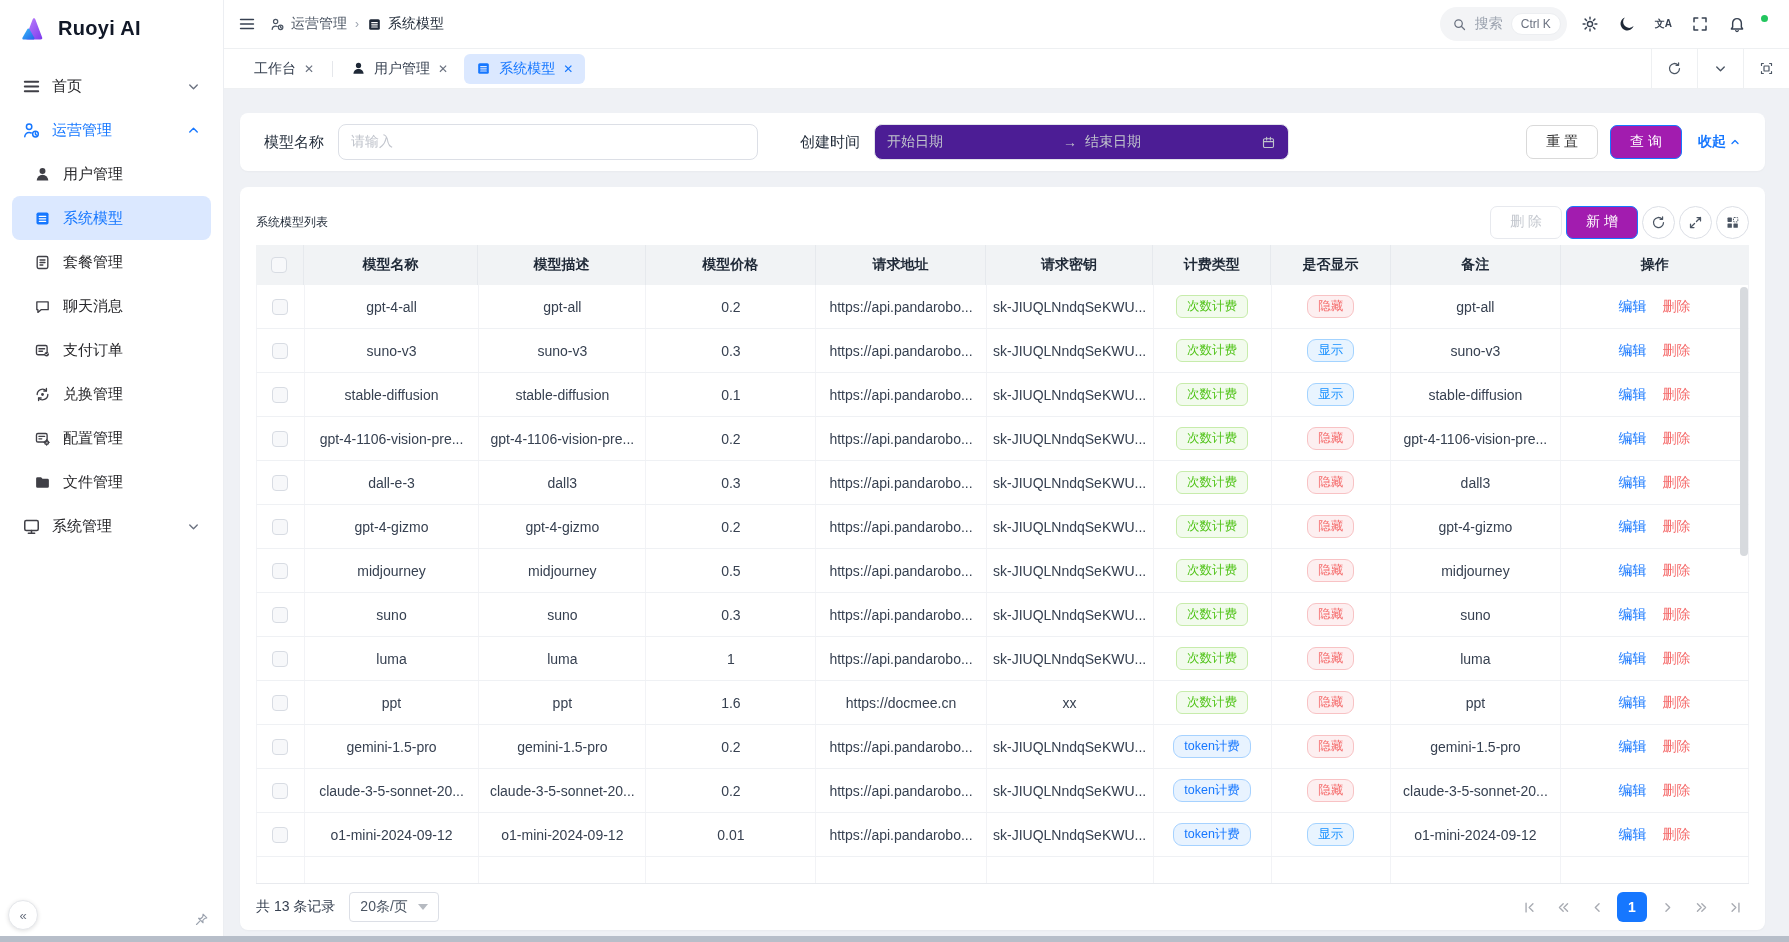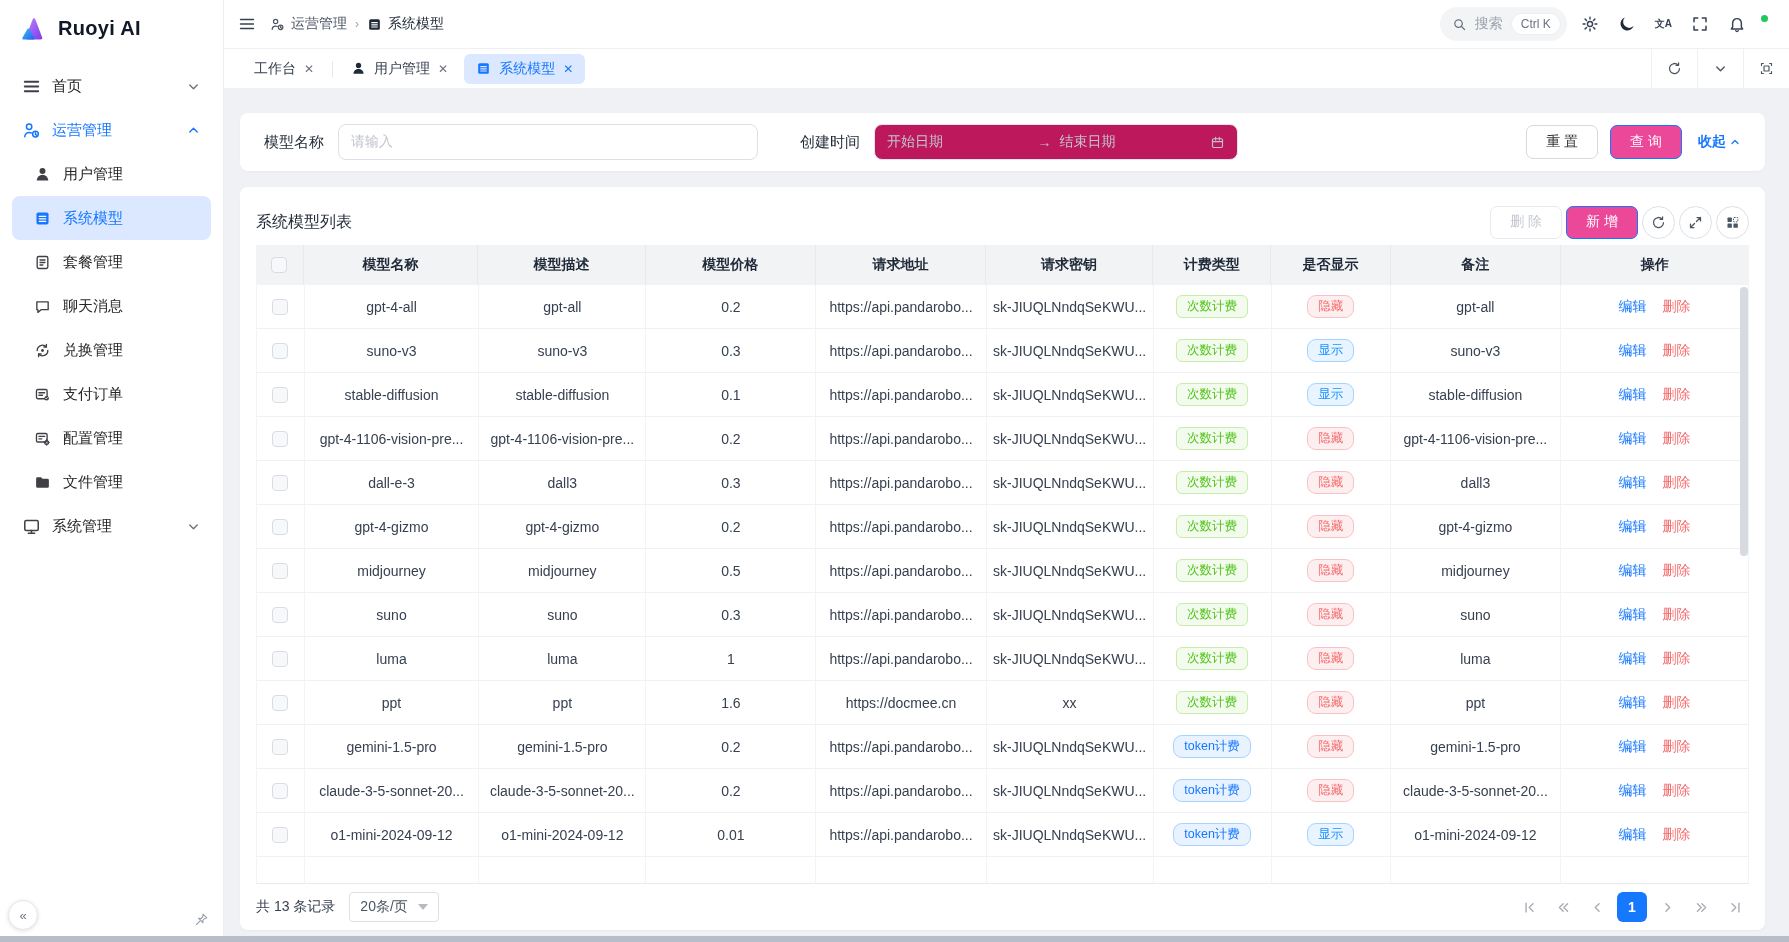--- a/index.html
+++ b/index.html
@@ -61,36 +61,36 @@
   .tab.active .tab-ic { color:#1677ff; }
   .tab-tools { margin-left:auto; display:flex; height:100%; }
   .tab-tool { width:46px; height:100%; display:flex; align-items:center; justify-content:center; border-left:1px solid #eef0f2; color:#4b5563; cursor:pointer; }
 
   
   .content { flex:1; padding:24px 24px 12px 16px; display:flex; flex-direction:column; min-height:0; }
 
   .filter-card { background:#fff; border-radius:8px; height:58px; display:flex; align-items:center; padding:0 24px; margin-bottom:16px; box-shadow:0 1px 2px rgba(16,24,40,.03); }
   .f-label { font-size:15px; color:#1f2937; margin-right:14px; white-space:nowrap; }
   .f-input { width:420px; height:36px; border:1px solid #dcdfe6; border-radius:8px; display:flex; align-items:center; padding:0 12px; font-size:14px; color:#c0c4cc; background:#fff; }
-  .date-range { width:364px; height:36px; border:1px solid #e2e5ea; border-radius:8px; display:flex; align-items:center; padding:0 12px; font-size:14px; color:#c0c4cc; gap:8px; background:#be185d; }
+  .date-range { width:415px; height:36px; border:1px solid #e2e5ea; border-radius:8px; display:flex; align-items:center; padding:0 12px; font-size:14px; color:#c0c4cc; gap:8px; background:#4c1d95; }
   .date-range .dp { flex:1; }
   .date-range .arrow { color:#c0c4cc; }
   .date-range .cal { color:#c0c4cc; }
   .f-gap { width:42px; }
   .f-spacer { flex:1; }
   .btn { height:34px; border-radius:7px; display:inline-flex; align-items:center; justify-content:center; font-size:14px; padding:0 19px; cursor:pointer; white-space:nowrap; }
   .btn-plain { background:#fff; border:1px solid #d9d9d9; color:#333;text-align:right; }
-  .btn-primary { background:#ec4899; border:1px solid #1677ff; color:#fff; }
+  .btn-primary { background:#a21caf; border:1px solid #1677ff; color:#fff; }
   .btn-disabled { background:#fff; border:1px solid #e7e9ee; color:#c4c8cf; cursor:not-allowed; }
   .collapse-link { color:#1677ff; font-size:14px; display:flex; align-items:center; gap:3px; margin-left:16px; cursor:pointer; font-weight:600; }
 
   
   .table-card { background:#fff; border-radius:8px; flex:1; min-height:0; display:flex; flex-direction:column; padding:12px 16px 0; box-shadow:0 1px 2px rgba(16,24,40,.03); }
   .card-head { height:46px; display:flex; align-items:center; }
-  .card-title { font-size:16px; color:#1f2937; }
+  .card-title { font-size:12px; color:#1f2937; }
   .card-tools { margin-left:auto; display:flex; align-items:flex-start; gap:4px; }
   .tool-circle { width:33px; height:33px; border-radius:50%; border:1px solid #dcdfe6; background:#fff; display:flex; align-items:center; justify-content:center; color:#4b5563; cursor:pointer; }
 
   .thead { height:40px; background:#f1f3f5; display:flex; align-items:stretch; font-size:14px; font-weight:bold; color:#1f2937; }
   .th { display:flex; align-items:center; justify-content:center; border-right:1px solid #e6e9ed; }
   .th:last-child { border-right:none; }
   .tbody { position:relative; flex:1; min-height:0; overflow:hidden; border-bottom:1px solid #e8eaee; }
   .trow { height:44px; display:flex; align-items:stretch; border-bottom:1px solid #eff1f4; border-left:1px solid #f2f3f6; font-size:14px; color:#374151; background:#fff; }
   .td { display:flex; align-items:center; justify-content:center; border-right:1px solid #f2f3f6; padding:0 8px; overflow:hidden; white-space:nowrap; }
 
@@ -202,38 +202,38 @@
       </div>
 
       <div class="sub-item">
         <svg class="nav-icon" viewBox="0 0 24 24" fill="none" stroke="currentColor" stroke-width="1.9" stroke-linecap="round" stroke-linejoin="round">
             <path d="M4 5.5h16v11h-10l-4.5 3.8v-3.8H4z"></path>
           </svg>
         <span>聊天消息</span>
       </div>
 
       <div class="sub-item">
+        <svg class="nav-icon" viewBox="0 0 24 24" fill="none" stroke="currentColor" stroke-width="1.9" stroke-linecap="round">
+            <rect x="3.5" y="5" width="15" height="13" rx="2"></rect>
+            <path d="M7 9.5h8M7 13h5"></path>
+            <circle cx="17.8" cy="17.2" r="3.2" fill="currentColor" stroke="none"></circle>
+            <path d="M16.4 17.2l1 1 1.8-1.8" stroke="#fff" stroke-width="1.4"></path>
+          </svg>
+        <span>支付订单</span>
+      </div>
+
+      <div class="sub-item">
         <svg class="nav-icon" viewBox="0 0 24 24" fill="none" stroke="currentColor" stroke-width="1.9" stroke-linecap="round" stroke-linejoin="round">
             <path d="M4.5 12a7.5 7.5 0 0 1 13-5.1"></path>
             <path d="M17.5 3.5v3.6h-3.6"></path>
             <path d="M19.5 12a7.5 7.5 0 0 1-13 5.1"></path>
             <path d="M6.5 20.5v-3.6h3.6"></path>
             <circle cx="12" cy="12" r="2" fill="currentColor" stroke="none"></circle>
           </svg>
         <span>兑换管理</span>
-      </div>
-
-      <div class="sub-item">
-        <svg class="nav-icon" viewBox="0 0 24 24" fill="none" stroke="currentColor" stroke-width="1.9" stroke-linecap="round">
-            <rect x="3.5" y="5" width="15" height="13" rx="2"></rect>
-            <path d="M7 9.5h8M7 13h5"></path>
-            <circle cx="17.8" cy="17.2" r="3.2" fill="currentColor" stroke="none"></circle>
-            <path d="M16.4 17.2l1 1 1.8-1.8" stroke="#fff" stroke-width="1.4"></path>
-          </svg>
-        <span>支付订单</span>
       </div>
 
       <div class="sub-item">
         <svg class="nav-icon" viewBox="0 0 24 24" fill="none" stroke="currentColor" stroke-width="1.9" stroke-linecap="round">
             <rect x="3.5" y="5" width="15" height="12" rx="2"></rect>
             <path d="M7 9h8M7 12.5h4"></path>
             <circle cx="17.8" cy="17.5" r="2.6"></circle>
             <path d="M17.8 13.8v1.2M17.8 20v1.2M14.3 17.5h1.2M20.1 17.5h1.2"></path>
           </svg>
         <span>配置管理</span>

